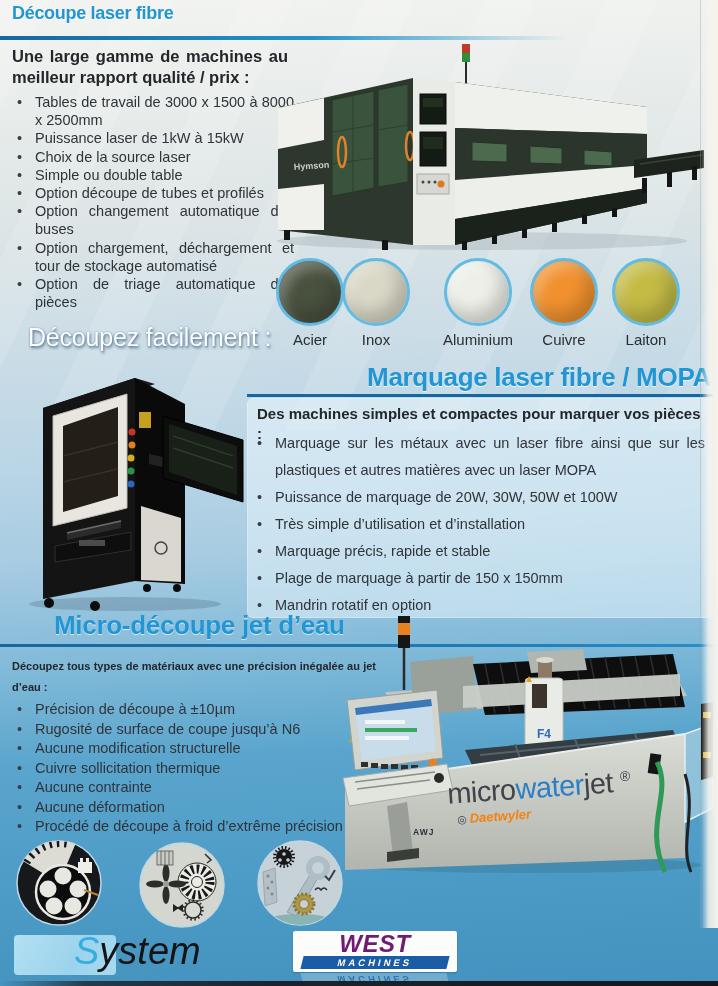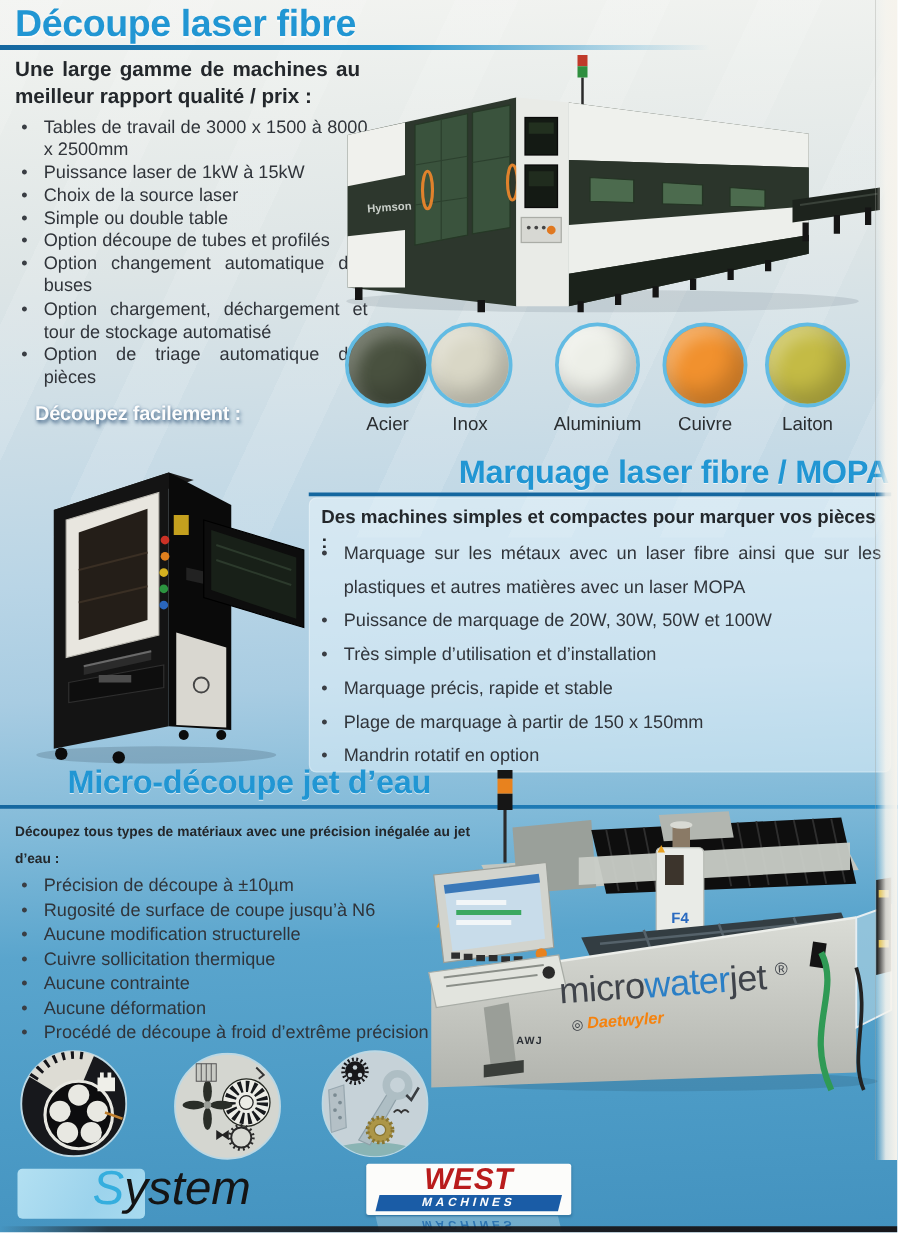--- a/index.html
+++ b/index.html
@@ -12,21 +12,21 @@
       #b9d5e6 46%, #a8cce2 55%, #7fb9d8 66%, #5aa5cd 75%,
       #4c9bc6 88%, #4392bf 100%);
   }
   .streaks{position:absolute;left:0;top:0;width:718px;height:430px;pointer-events:none;
     background:repeating-linear-gradient(115deg, rgba(255,255,255,.35) 0 46px, rgba(255,255,255,0) 46px 110px);
     opacity:.35;}
   .abs{position:absolute;}
 
   
   .sec-title{font-weight:bold; color:#2196d3; text-shadow:0 1px 0 rgba(255,255,255,.65); letter-spacing:-.3px;}
-  .title1{left:12px; top:3px; font-size:30px;}
+  .title1{left:12px; top:3px; font-size:18px;}
   .title2{left:247px; top:362px; width:464px; font-size:26px; text-align:right;}
   .title3{left:8px; top:610px; font-size:26px;}
   .rule{height:3px;}
   .rule1{left:0; top:36px; width:568px; height:4px;
     background:linear-gradient(90deg,#15679f 0%, #2293cc 55%, rgba(150,205,235,0) 100%);}
   .rule2{left:247px; top:394px; width:466px;}
   .rule3{left:0; top:644px; width:718px;
     background:linear-gradient(90deg,#15679f 0%, #1f7db8 70%, #2a8ec8 100%);}
 
   .intro{font-weight:bold; color:#23272b; text-align:justify;}
@@ -38,21 +38,21 @@
   ul.blist li{position:relative; padding-left:23px; text-align:justify;}
   ul.blist li::before{content:"\2022"; position:absolute; left:5px; color:#3a3e44;}
   .list1{left:12px; top:93px; width:282px;}
   .list1 li{line-height:18.2px;}
   .list2{left:252px; top:430px; width:453px;}
   .list2 li{line-height:27px; padding-left:26px;}
   .list2 li::before{left:6px;}
   .list3{left:12px; top:700px; width:364px;}
   .list3 li{line-height:19.5px;}
 
-  .cta1{left:28px; top:323px; font-size:16px; font-weight:bold; color:#fdfdfd;
+  .cta1{left:28px; top:323px; font-size:25px; font-weight:normal; color:#fdfdfd;
     letter-spacing:-.2px; text-shadow:1px 2px 3px rgba(55,90,125,.8), 0 0 2px rgba(70,110,150,.6);}
 
   .panel2{left:247px; top:398px; width:466px; height:220px; border-radius:6px;
     background:rgba(236,247,253,.5); box-shadow:inset 0 0 0 1px rgba(255,255,255,.25);}
 
   
   .material{width:90px; text-align:center;}
   .material .dot{width:68px; height:68px; border-radius:50%; margin:0 auto;
     border:3px solid #62bbe3;
     box-shadow:inset -8px -10px 16px rgba(0,0,0,.20), inset 6px 8px 12px rgba(255,255,255,.28);}
@@ -71,21 +71,21 @@
   
   .system-logo{left:14px; top:926px; width:230px; height:54px;}
   .sys-smudge{position:absolute; left:0; top:9px; width:102px; height:40px;
     background:linear-gradient(120deg,#b3e0f2,#9cd3ec 60%,#a8daef); border-radius:4px;}
   .sys-text{position:absolute; left:60px; top:4px; font-size:38px; font-style:italic; color:#141414;}
   .sys-text .s{color:#35aede;}
   .west-logo{left:293px; top:931px; width:164px; height:54px;}
   .west-box{position:absolute; left:0; top:0; width:164px; height:41px; background:#fcfcfa;
     border-radius:2px; text-align:center; box-shadow:0 1px 2px rgba(0,40,80,.25);}
   .west-w{display:block; font-size:24px; font-weight:800; font-style:italic;
-    color:#b91c1c; letter-spacing:.5px; line-height:24px; margin-top:1px;}
+    color:#701a75; letter-spacing:.5px; line-height:24px; margin-top:1px;}
   .west-banner{display:block; width:146px; height:13px; margin:0 auto; background:#1a5ca6;
     transform:skewX(-14deg); color:#fdfdfd; font-size:9.5px; font-weight:bold;
     letter-spacing:3px; line-height:13px;}
   .west-reflect{position:absolute; left:9px; top:42px; width:146px; height:13px;
     background:rgba(250,250,248,.45); transform:skewX(14deg) scaleY(-1); color:#1a5ca6;
     font-size:9.5px; font-weight:bold; letter-spacing:3px; line-height:13px;
     text-align:center; opacity:.55;}
 
   
   .edge-right{right:0; top:0; width:17px; height:928px; pointer-events:none;

